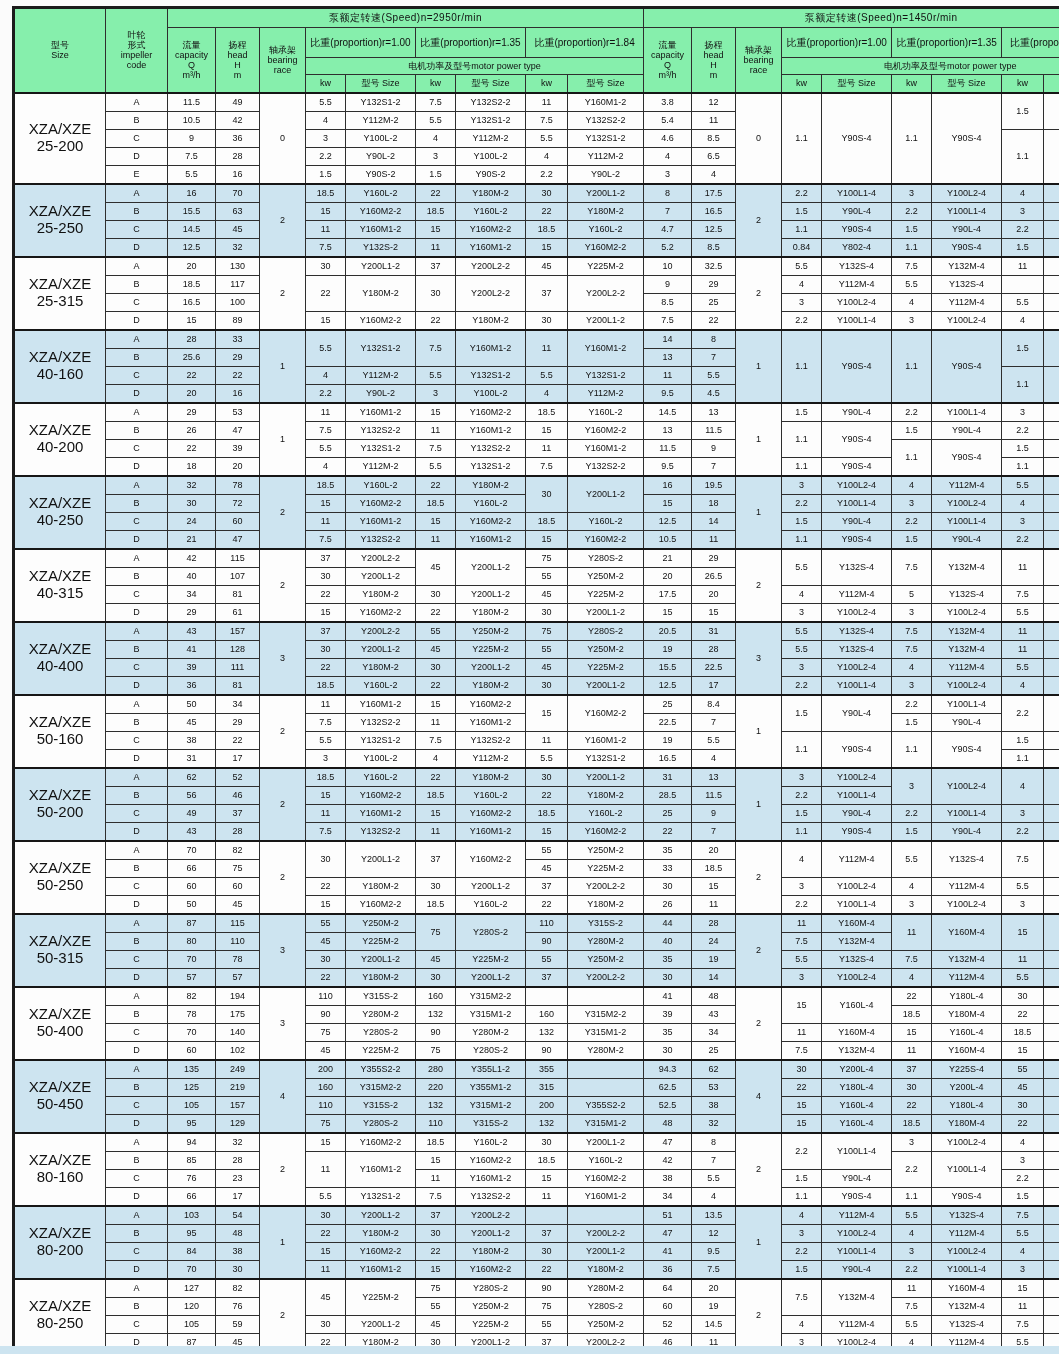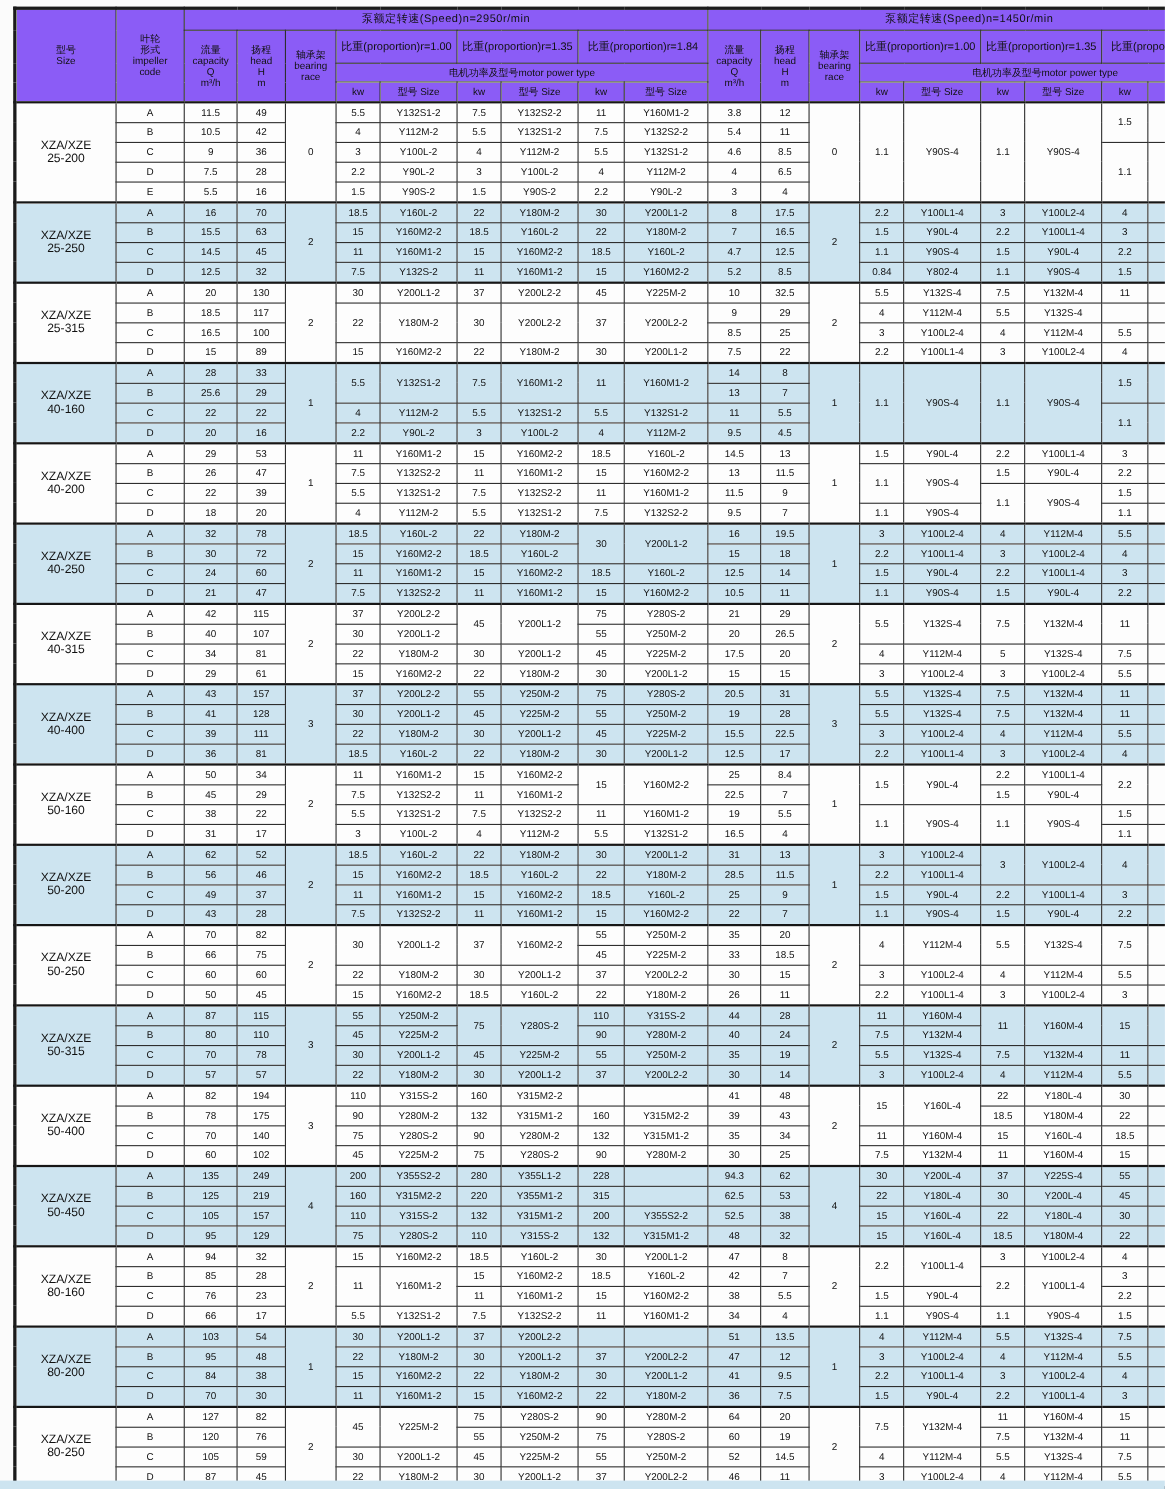--- a/index.html
+++ b/index.html
@@ -1,30 +1,30 @@
 <!DOCTYPE html>
 <html><head>
 <meta charset="utf-8">
 <style>
   html,body{margin:0;padding:0;background:#fbfbfb;}
   body{width:1059px;height:1354px;position:relative;font-family:"Liberation Sans","DejaVu Sans",sans-serif;}
   .page{padding:6px 7px 0 12px;}
   table{border-collapse:collapse;table-layout:fixed;width:1040px;border:3px solid #1b1b1b;background:#fdfdfd;}
   th,td{border:1px solid #2e2e2e;text-align:center;vertical-align:middle;padding:0;font-size:9px;line-height:1.12;color:#111;overflow:hidden;white-space:pre-line;}
-  thead th{background:#8b5cf6;font-weight:normal;}
+  thead th{background:#86efac;font-weight:normal;}
   .bar{font-size:10px;letter-spacing:.5px;}
   .prop{font-size:10px;}
   .r1{height:20px;}
   .r2{height:30px;}
   .r3{height:17px;}
   .r4{height:18px;}
   tbody td{height:17px;background:transparent;}
   tbody tr.shaded td{background:#cde4f0;}
   tbody tr.section-start td{border-top:2px solid #161616;}
-  td.model{font-size:11px;}
+  td.model{font-size:15px;}
   td.code{font-size:9px;}
   .bottom-strip{position:absolute;left:0;bottom:0;width:1059px;height:8px;background:#cde4f0;}
 </style>
 </head>
 <body>
 
 <div class="page">
   <table>
     <colgroup>
       <col style="width:92px">
@@ -1076,21 +1076,21 @@
           <td rowspan="4" class="model">XZA/XZE
 50-450</td>
           <td class="code">A</td>
           <td>135</td>
           <td>249</td>
           <td rowspan="4">4</td>
           <td>200</td>
           <td>Y355S2-2</td>
           <td>280</td>
           <td>Y355L1-2</td>
-          <td>228</td>
+          <td>355</td>
           <td></td>
           <td>94.3</td>
           <td>62</td>
           <td rowspan="4">4</td>
           <td>30</td>
           <td>Y200L-4</td>
           <td>37</td>
           <td>Y225S-4</td>
           <td>55</td>
           <td>Y250M-4</td>

